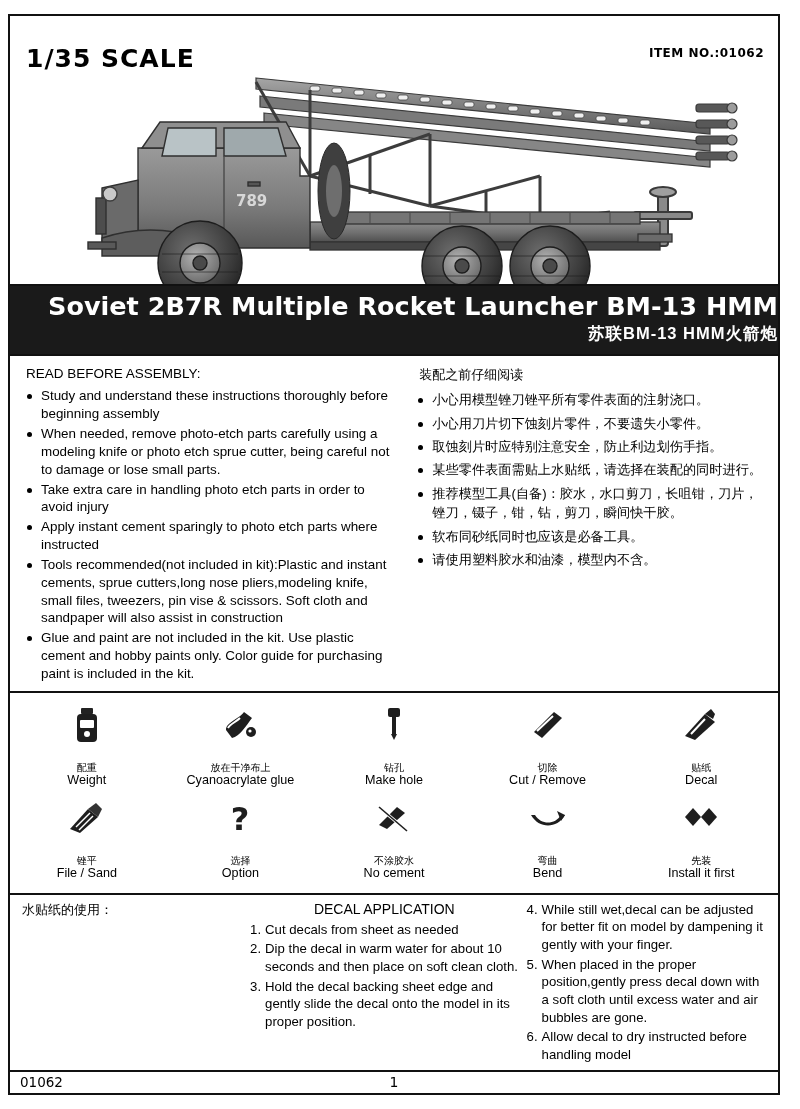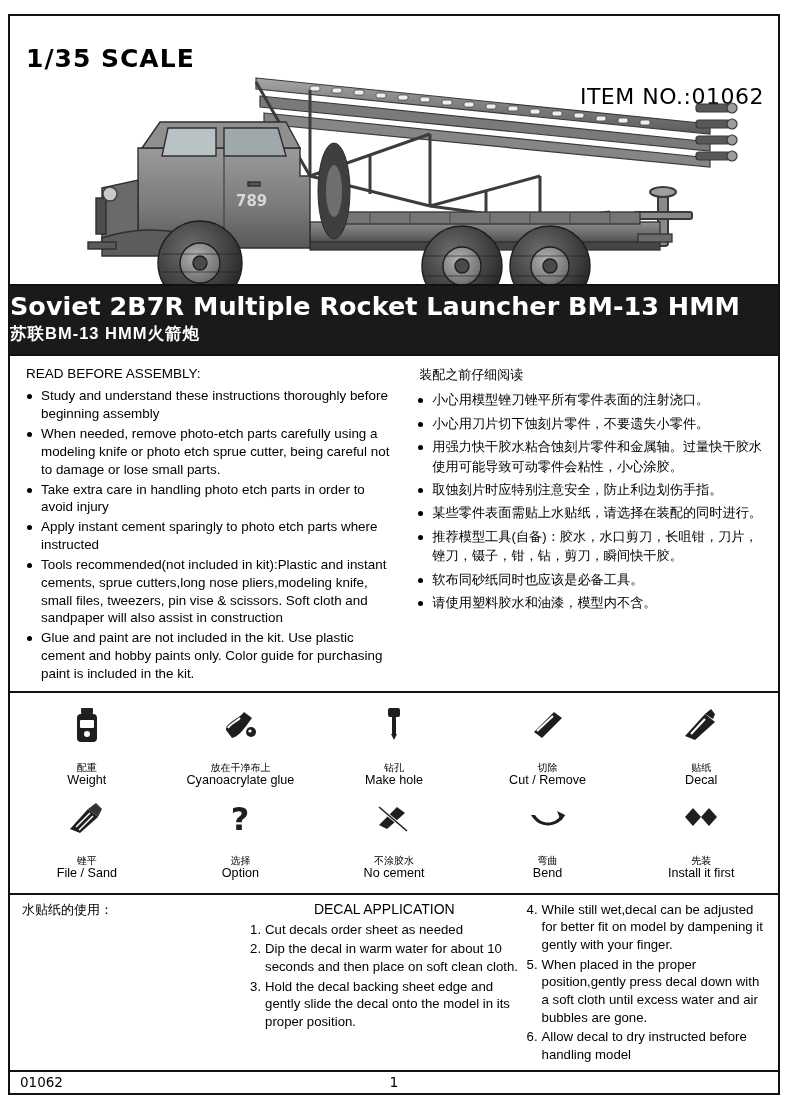--- a/index.html
+++ b/index.html
@@ -31,32 +31,31 @@
     overflow: hidden;
   }
   .scale-label {
     position: absolute; left: 16px; top: 28px;
     font-size: 25px; font-weight: bold;
     letter-spacing: 1px;
     font-family: "DejaVu Sans", sans-serif;
   }
   .item-no {
     position: absolute; right: 14px; top: 30px;
-    font-size: 22px; font-weight: normal;
+    font-size: 12px; font-weight: bold;
     letter-spacing: 0.5px;
     font-family: "DejaVu Sans", sans-serif;
-    margin-top: 38px;
   }
   .art-svg { position: absolute; left: 0; top: 0; }
 
   
   .title-band {
     background: #1a1a1a;
     color: #fff;
-    text-align: left;
+    text-align: right;
     padding: 7px 0 9px 0;
     border-bottom: 2px solid #111;
   }
   .title-en {
     font-family: "DejaVu Sans", sans-serif;
     font-size: 25.5px;
     font-weight: bold;
     letter-spacing: 0px;
     line-height: 1.08;
   }
@@ -390,21 +389,20 @@
         <li>Apply instant cement sparingly to photo etch parts where instructed</li>
         <li>Tools recommended(not included in kit):Plastic and instant cements, sprue cutters,long nose pliers,modeling knife, small files, tweezers, pin vise &amp; scissors. Soft cloth and sandpaper will also assist in construction</li>
         <li>Glue and paint are not included in the kit. Use plastic cement and hobby paints only. Color guide for purchasing paint is included in the kit.</li>
       </ul>
     </div>
     <div class="col-cn">
       <div class="head-cn">装配之前仔细阅读</div>
       <ul class="bullets cn">
         <li>小心用模型锉刀锉平所有零件表面的注射浇口。</li>
         <li>小心用刀片切下蚀刻片零件，不要遗失小零件。</li>
-        <li>用强力快干胶水粘合蚀刻片零件和金属轴。过量快干胶水使用可能导致可动零件会粘性，小心涂胶。</li>
         <li>取蚀刻片时应特别注意安全，防止利边划伤手指。</li>
         <li>某些零件表面需贴上水贴纸，请选择在装配的同时进行。</li>
         <li>推荐模型工具(自备)：胶水，水口剪刀，长咀钳，刀片，锉刀，镊子，钳，钻，剪刀，瞬间快干胶。</li>
         <li>软布同砂纸同时也应该是必备工具。</li>
         <li>请使用塑料胶水和油漆，模型内不含。</li>
       </ul>
     </div>
   </div>
 
   <div class="symbols">
@@ -541,21 +539,21 @@
 
   <div class="decal">
     <div class="decal-cn">
       <div class="decal-cn-title">水贴纸的使用：</div>
     </div>
 
     <div class="decal-mid">
       <div class="decal-title">DECAL APPLICATION</div>
       <ol class="plain">
         <li>
-          <span class="num">1.</span><span>Cut decals order sheet as needed</span>
+          <span class="num">1.</span><span>Cut decals from sheet as needed</span>
         </li>
         <li>
           <span class="num">2.</span><span>Dip the decal in warm water for about 10 seconds and then place on soft clean cloth.</span>
         </li>
         <li>
           <span class="num">3.</span><span>Hold the decal backing sheet edge and gently slide the decal onto the model in its proper position.</span>
         </li>
       </ol>
     </div>
 

